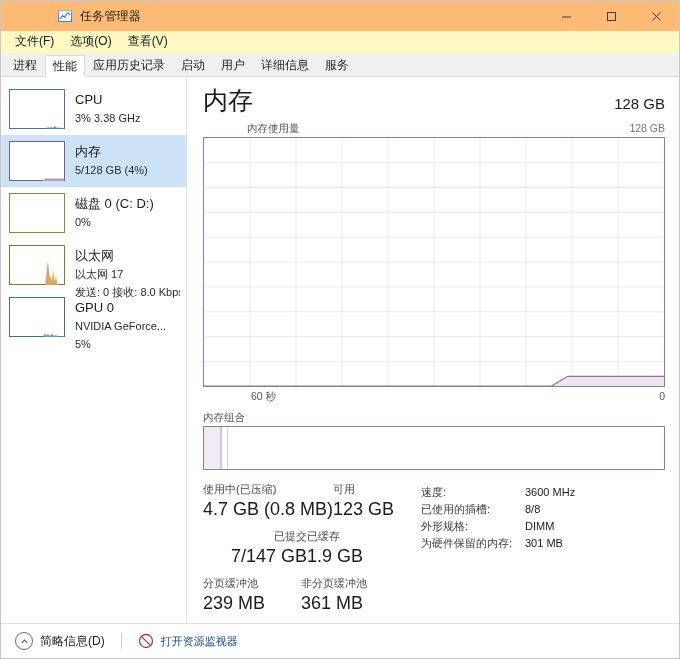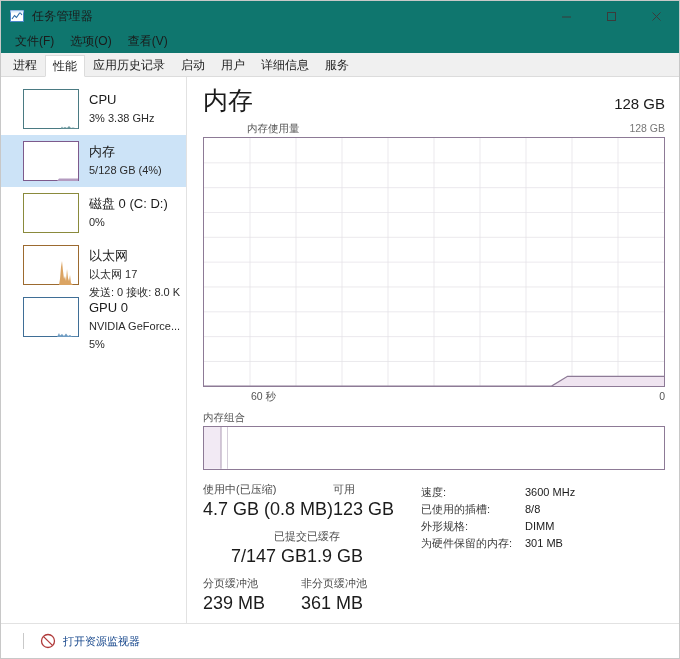--- a/index.html
+++ b/index.html
@@ -25,22 +25,23 @@
     display: flex;
     flex-direction: column;
   }
 
   
   .titlebar {
     height: 30px;
     flex: 0 0 30px;
     display: flex;
     align-items: center;
-    background: #0f766e;
+    background: #fdba74;
     position: relative;
+    padding-left: 48px;
   }
   .title-left {
     display: flex;
     align-items: center;
     padding-left: 8px;
     gap: 7px;
   }
   .app-icon {
     width: 16px;
     height: 16px;
@@ -71,21 +72,21 @@
   .win-btn svg { display: block; }
 
   
   .menubar {
     height: 22px;
     flex: 0 0 22px;
     display: flex;
     align-items: center;
     padding-left: 8px;
     gap: 2px;
-    background: #0f766e;
+    background: #fef9c3;
   }
   .menu-item {
     font-size: 12px;
     color: #1b1b1b;
     padding: 2px 8px 3px 6px;
     cursor: default;
     white-space: nowrap;
   }
 
   
@@ -132,21 +133,21 @@
     background: #ffffff;
     border-right: 1px solid #e2e2e2;
     padding-top: 6px;
     box-sizing: border-box;
     overflow: hidden;
   }
   .side-item {
     display: flex;
     align-items: flex-start;
     gap: 10px;
-    padding: 6px 6px 6px 22px;
+    padding: 6px 6px 6px 8px;
     height: 52px;
     box-sizing: border-box;
     cursor: default;
   }
   .side-item.selected { background: #cce3f7; }
   .side-thumb {
     flex: 0 0 56px;
     width: 56px;
     height: 40px;
     box-sizing: border-box;
@@ -591,20 +592,28 @@
             <span class="info-val">301 MB</span>
           </div>
         </div>
 
       </div>
 
     </div>
   </div>
 
   <div class="statusbar">
+    <div class="status-btn">
+      <span class="chev-circle">
+        <svg width="9" height="9" viewBox="0 0 9 9">
+            <polyline points="1.8,5.8 4.5,3.1 7.2,5.8" fill="none" stroke="#5a5a5a" stroke-width="1.1"></polyline>
+          </svg>
+      </span>
+      <span class="status-text">简略信息(D)</span>
+    </div>
     <div class="status-sep"></div>
     <div class="status-btn">
       <span class="res-icon">
         <svg width="16" height="16" viewBox="0 0 16 16">
           <circle cx="8" cy="8" r="6.5" fill="#ffffff" stroke="#b03a3a" stroke-width="1.3"></circle>
           <line x1="3.6" y1="3.6" x2="12.4" y2="12.4" stroke="#b03a3a" stroke-width="1.3"></line>
         </svg>
       </span>
       <span class="link-text">打开资源监视器</span>
     </div>

